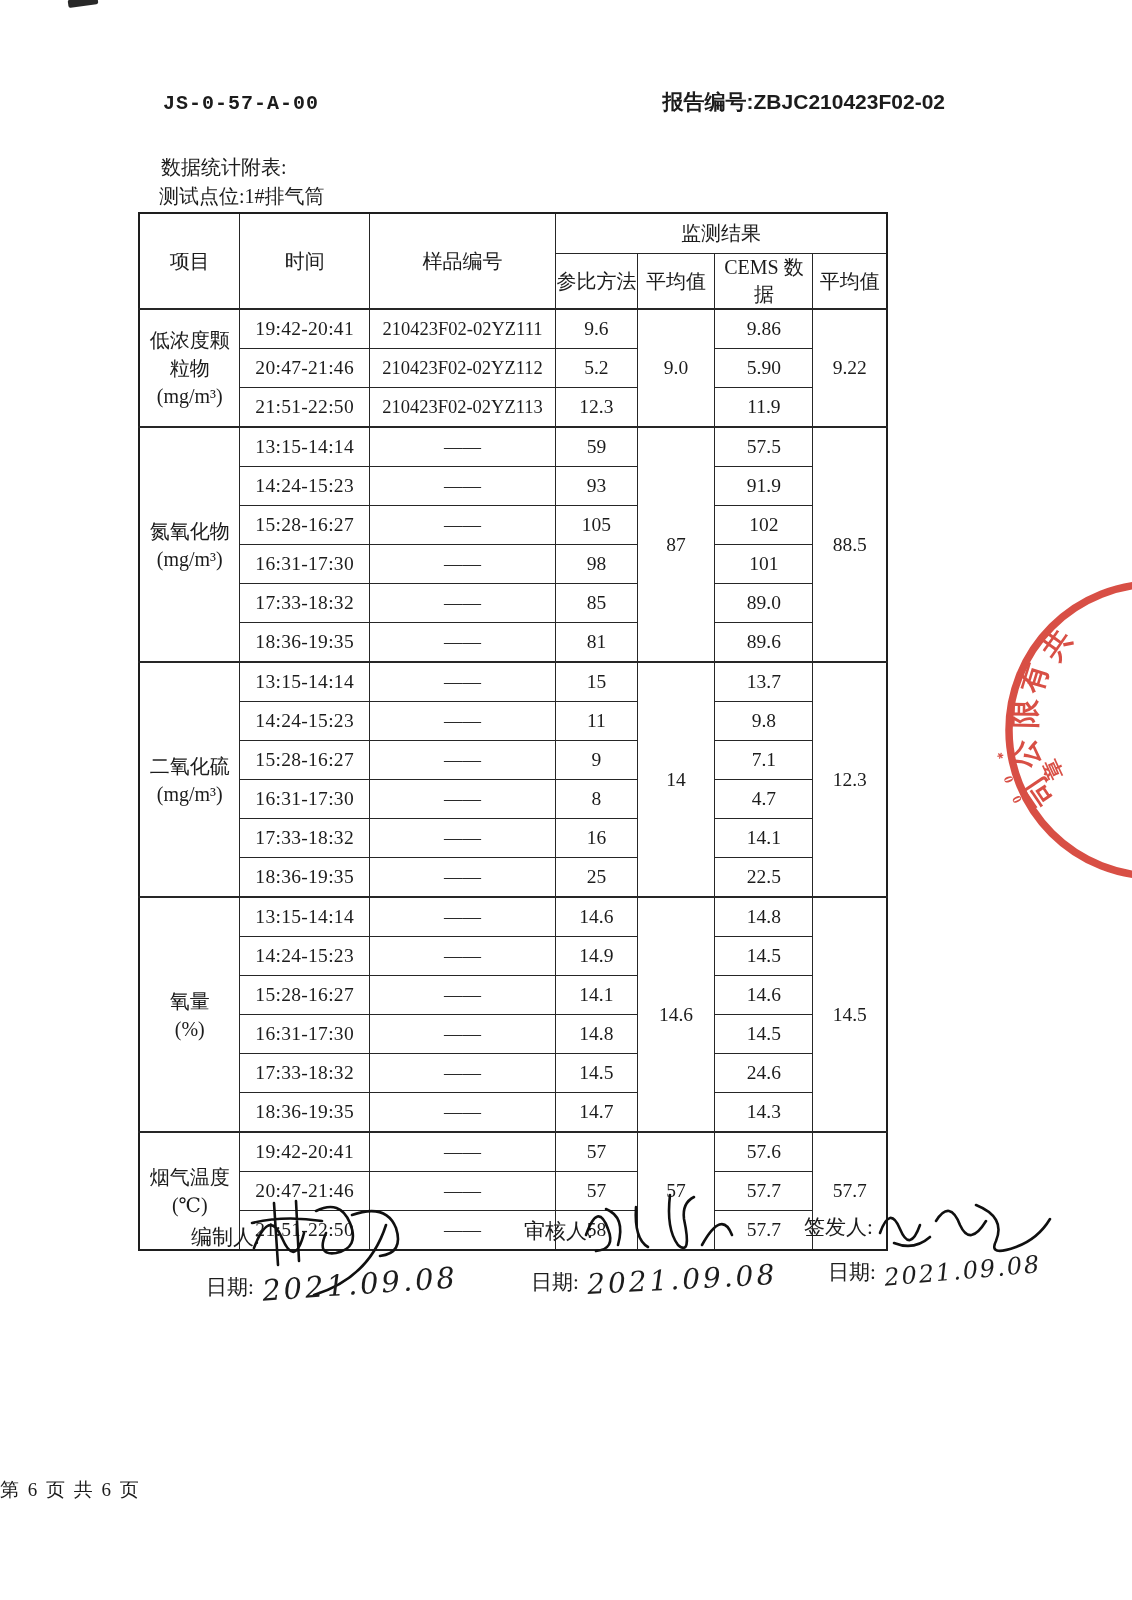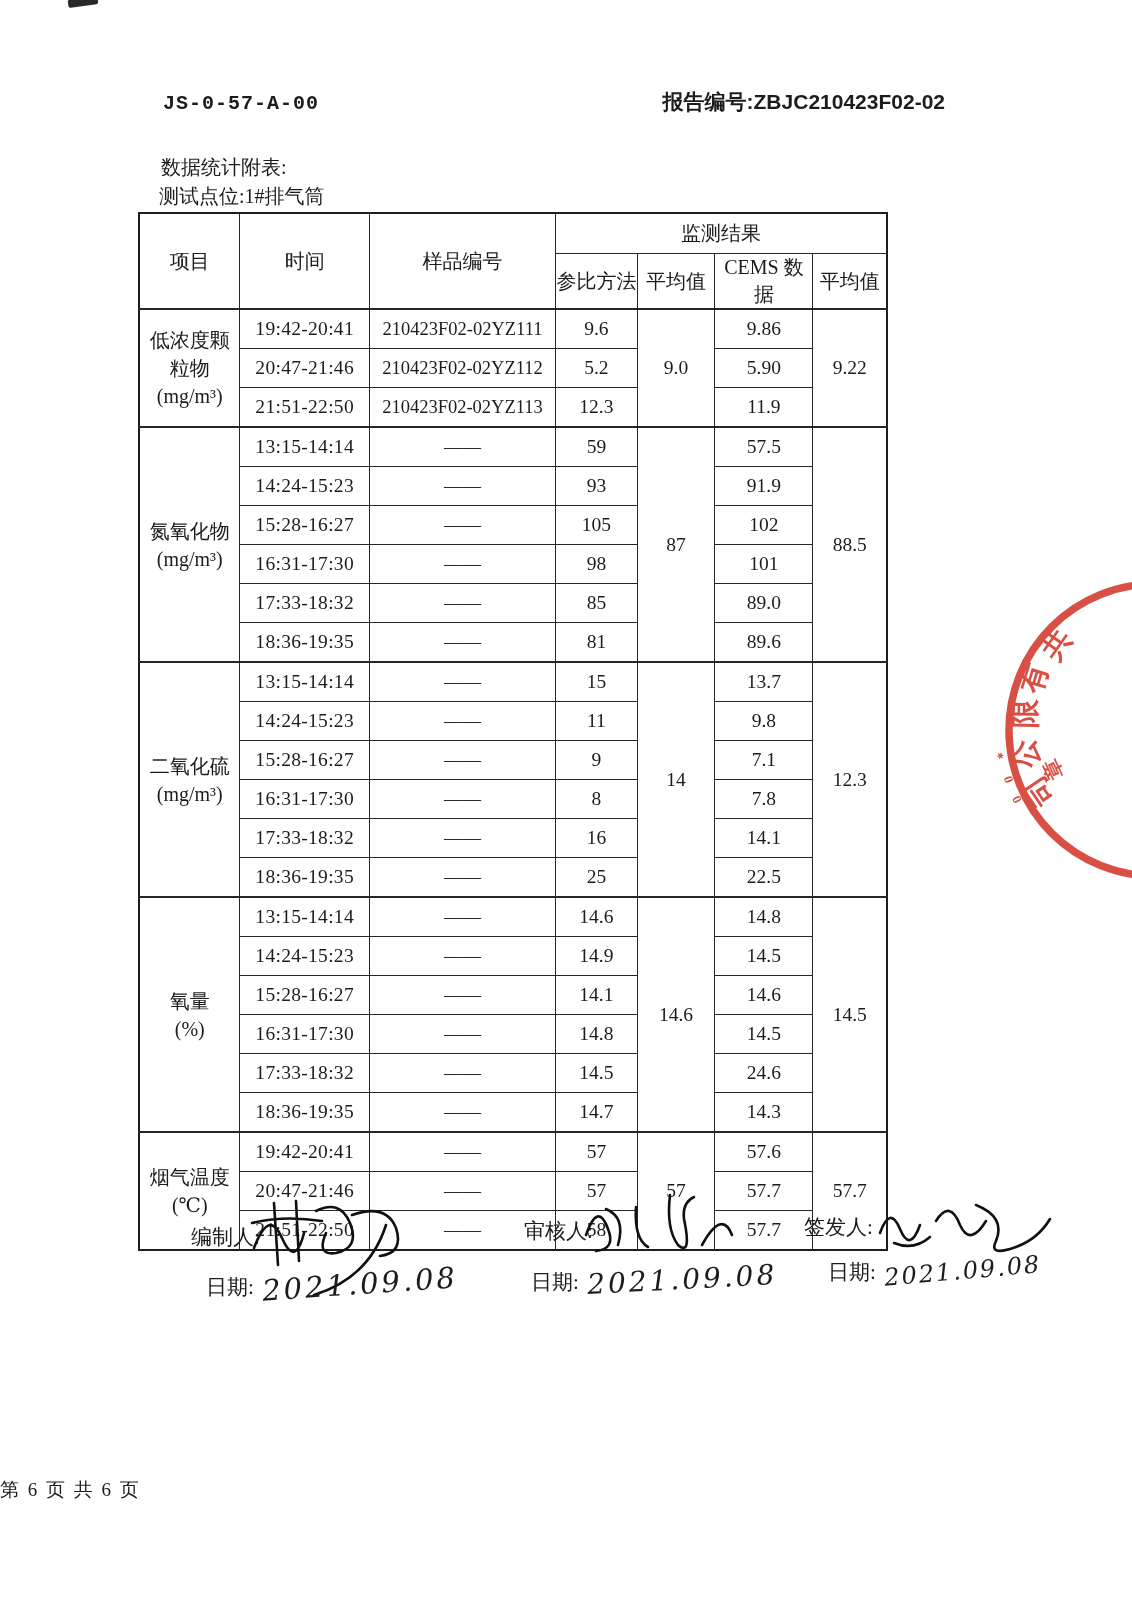--- a/index.html
+++ b/index.html
@@ -205,21 +205,21 @@
       <tr>
         <td class="time-cell">15:28-16:27</td>
         <td class="sample-cell">——</td>
         <td class="ref-cell">9</td>
         <td class="cems-cell">7.1</td>
       </tr>
       <tr>
         <td class="time-cell">16:31-17:30</td>
         <td class="sample-cell">——</td>
         <td class="ref-cell">8</td>
-        <td class="cems-cell">7.8</td>
+        <td class="cems-cell">4.7</td>
       </tr>
       <tr>
         <td class="time-cell">17:33-18:32</td>
         <td class="sample-cell">——</td>
         <td class="ref-cell">16</td>
         <td class="cems-cell">14.1</td>
       </tr>
       <tr>
         <td class="time-cell">18:36-19:35</td>
         <td class="sample-cell">——</td>

